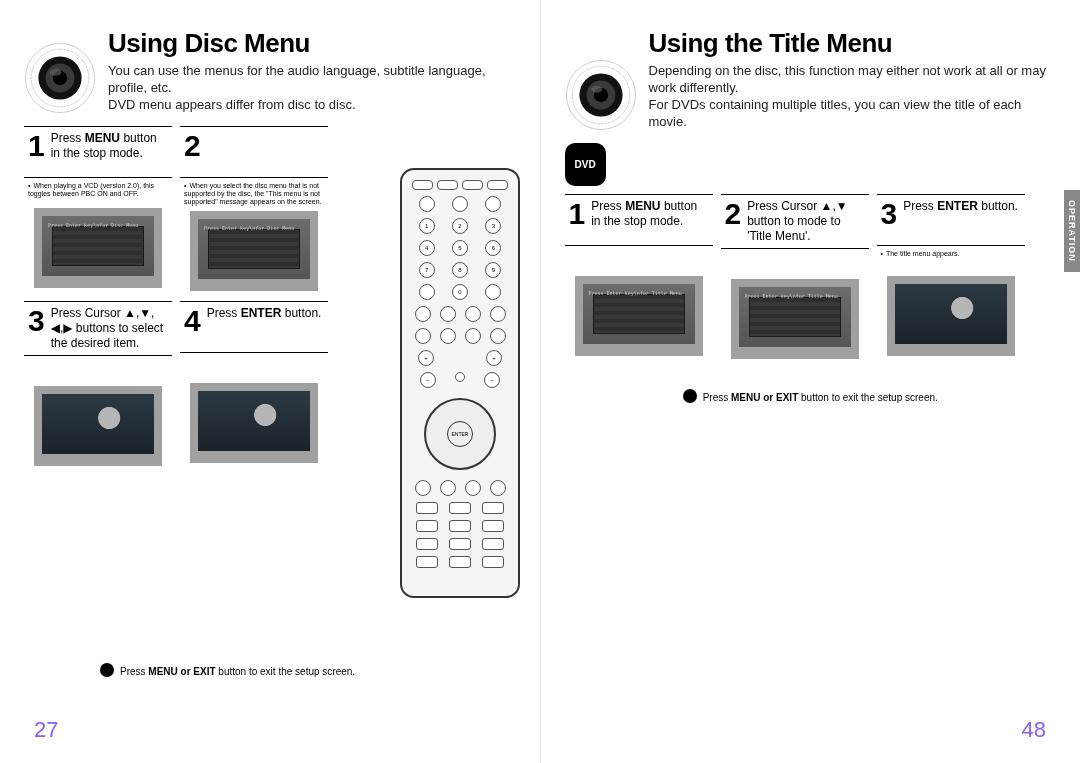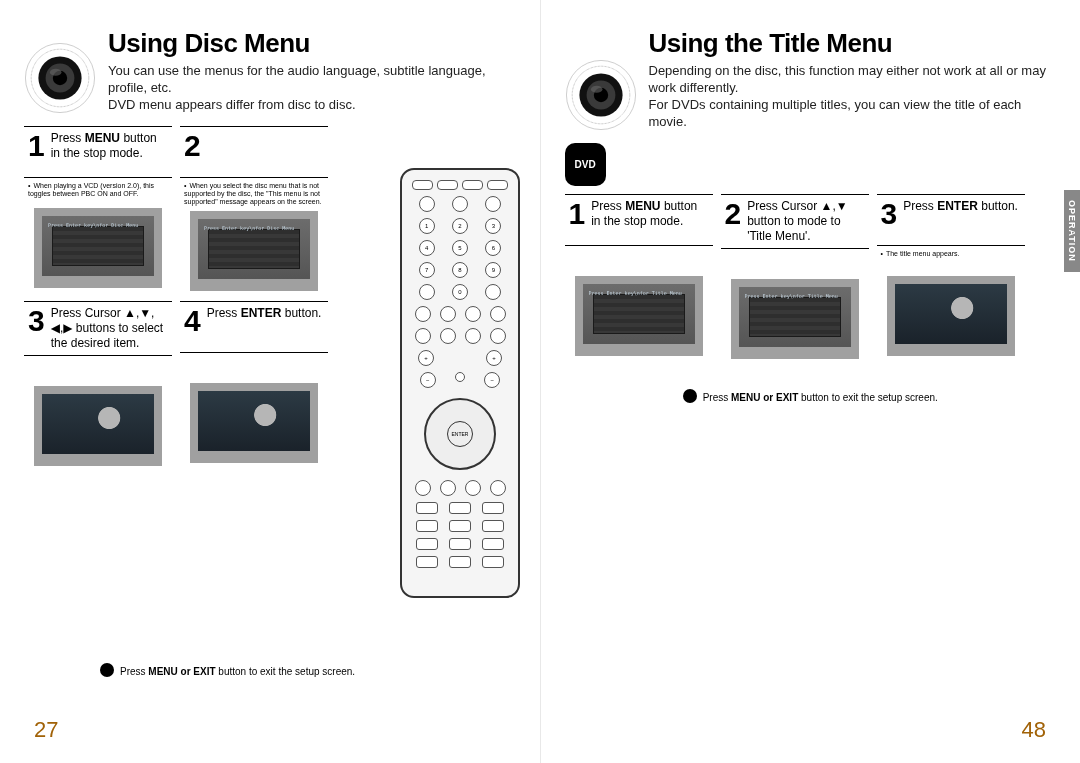--- a/index.html
+++ b/index.html
@@ -187,21 +187,21 @@
   .exit-bar .pill{
     background:#000;border-radius:50%;
     width:14px;height:14px;
   }
 
   .pagenum {
     position:absolute;
     bottom:20px;
     font-size:22px;
     font-weight:400;
-    color:#a16207;
+    color:#8b5cf6;
   }
   .pagenum.left{left:34px;}
   .pagenum.right{right:34px;}
 
   .side-tab{
     position:absolute;
     right:0; top:190px;
     background:#888; color:#fff;
     font-size:9px; font-weight:bold;
     writing-mode:vertical-rl;

